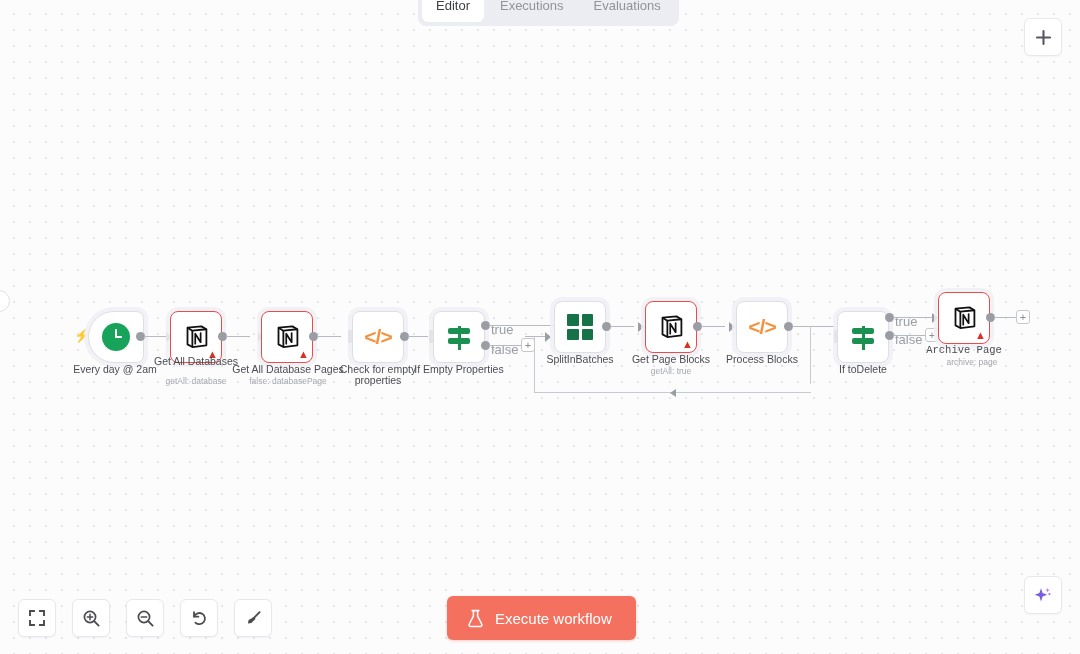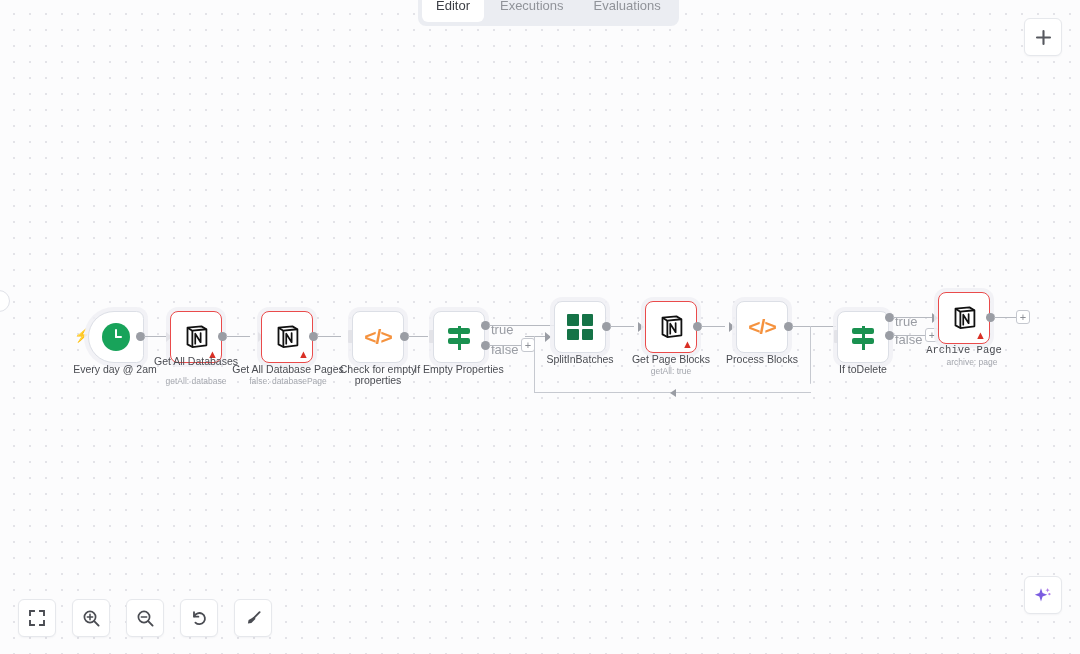--- a/index.html
+++ b/index.html
@@ -243,20 +243,27 @@
 
     <div class="sqbtn">
       <svg width="19" height="19" viewBox="0 0 19 19">
         <path d="M15.6 3.2 L9.4 9.4" stroke="#4a4c52" stroke-width="1.9" stroke-linecap="round"></path>
         <path d="M9.9 8.1 L11.6 9.8 L7.4 14 L3.9 14.6 L4.6 11.1 Z" fill="#4a4c52"></path>
       </svg>
     </div>
 
   </div>
 
+  <button id="execute-btn">
+    <svg width="17" height="19" viewBox="0 0 17 19">
+      <path d="M6.4 1.6 V7.2 L2.2 15.1 A1.6 1.6 0 0 0 3.6 17.5 H13.4 A1.6 1.6 0 0 0 14.8 15.1 L10.6 7.2 V1.6" stroke="#ffffff" stroke-width="1.5" fill="none" stroke-linejoin="round"></path>
+      <path d="M5.1 1.6 H11.9" stroke="#ffffff" stroke-width="1.6" stroke-linecap="round"></path>
+    </svg>
+    <span>Execute workflow</span>
+  </button>
 
   <div class="bolt" style="left:74px; top:329px;">⚡</div>
 
   <div class="node trigger" style="left:88px; top:311px;">
     <div class="clock-ico"></div>
   </div>
   <div class="node-label" style="left:50px; top:364px; width:130px;">Every day @ 2am</div>
   <div class="port" style="left:136px; top:332px;"></div>
   <div class="edge" style="left:144px; top:336px; width:24px;"></div>
   <div class="inarrow" style="left:166px; top:332px;"></div>

